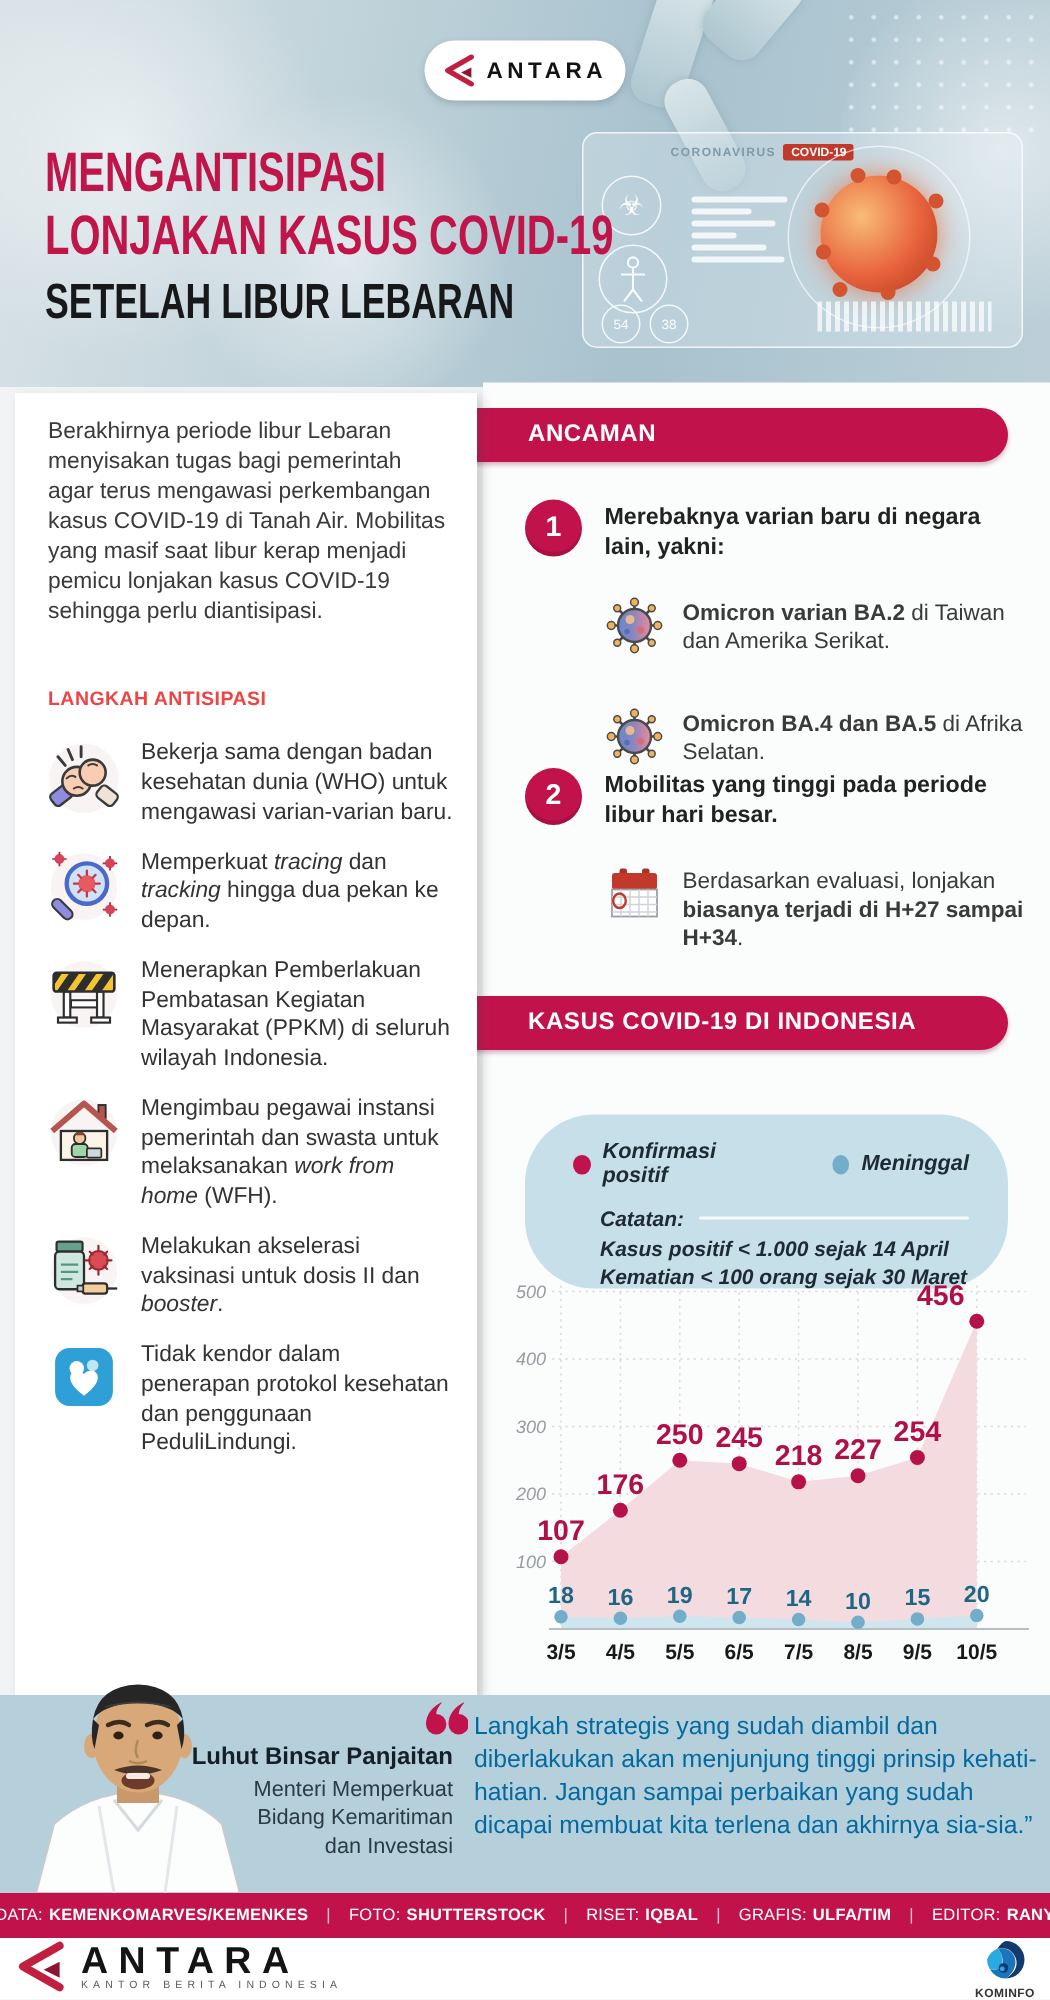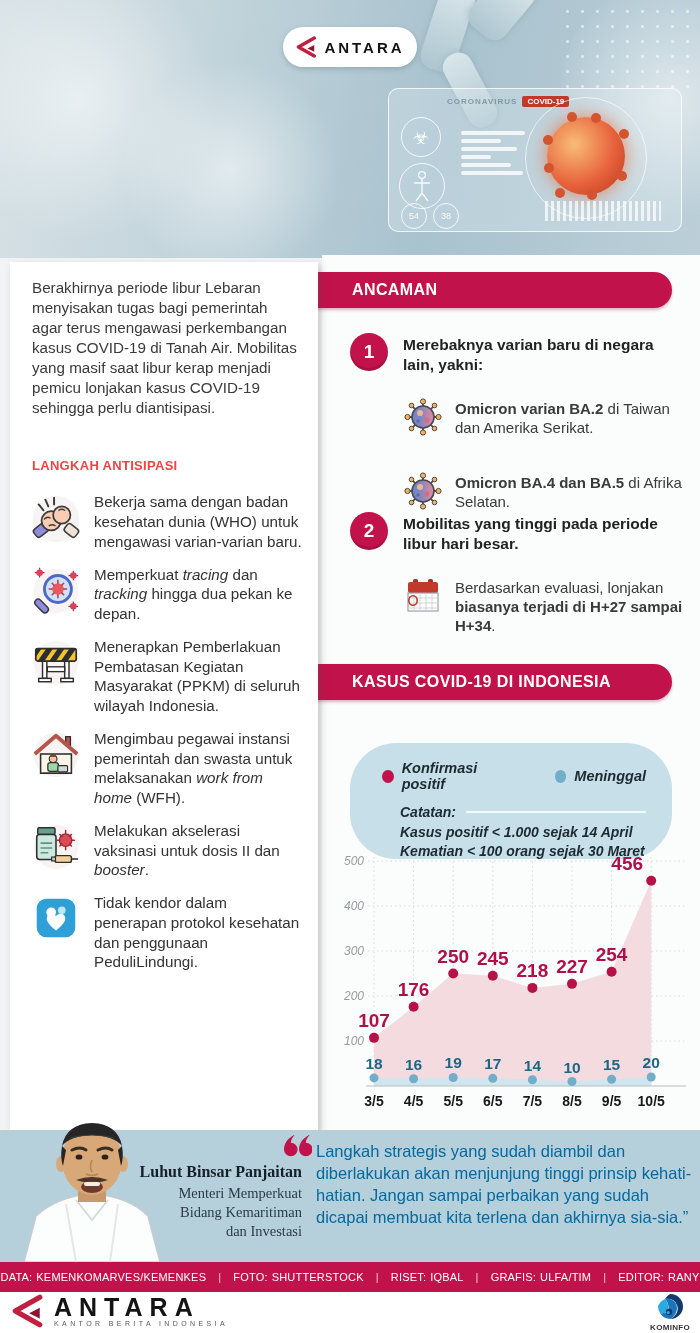--- a/index.html
+++ b/index.html
@@ -71,30 +71,30 @@
   .note-line{font-style:italic;font-weight:700;font-size:14px;color:#1e2a32;margin:3px 0 0 18px;}
   .chart-wrap{position:absolute;left:330px;top:843px;width:366px;height:272px;z-index:2;}
   .grid{stroke:#d8dadc;stroke-width:1;stroke-dasharray:1.5 3;}
   .ytick{font:italic 12px "Liberation Sans",sans-serif;fill:#969ca1;text-anchor:end;}
   .rlab{font:bold 19px "Liberation Sans",sans-serif;fill:#b0104a;text-anchor:middle;}
   .blab{font:bold 15.5px "Liberation Sans",sans-serif;fill:#1d6684;text-anchor:middle;}
   .xlab{font:bold 14px "Liberation Sans",sans-serif;fill:#16181a;text-anchor:middle;}
   
   .quote-band{position:absolute;left:0;top:1130px;width:700px;height:132px;background:#b5d0da;z-index:4;}
   .portrait{position:absolute;left:6px;top:1116px;width:172px;height:146px;z-index:5;}
-  .speaker{position:absolute;left:118px;top:1163px;width:184px;text-align:right;z-index:5;font-family:Liberation Serif, serif;}
+  .speaker{position:absolute;left:118px;top:1163px;width:184px;text-align:right;z-index:5;}
   .speaker-name{font-weight:800;font-size:16px;color:#141f29;margin-bottom:3px;}
   .speaker-role{font-size:14.5px;line-height:1.3;color:#2a3b46;}
   .quote-mark{position:absolute;left:282px;top:1134px;z-index:5;}
   .quote-text{position:absolute;left:316px;top:1141px;width:378px;z-index:5;
        font-size:16.5px;line-height:1.33;color:#0369a1;}
   
   .credits{position:absolute;left:0;top:1262px;width:700px;height:30px;background:#c2124c;z-index:6;
        display:flex;align-items:center;justify-content:center;color:#fff;font-size:11px;letter-spacing:.2px;}
-  .credits b{font-weight:400;margin-left:4px;}
+  .credits b{font-weight:700;margin-left:4px;}
   .csep{margin:0 12px;opacity:.75;}
   .footer{position:absolute;left:0;top:1292px;width:700px;height:41px;background:#fff;z-index:6;}
   .antara-footer{position:absolute;left:10px;top:2px;display:flex;align-items:center;gap:10px;}
   .antara-word{font-size:25px;font-weight:600;letter-spacing:7px;color:#141414;line-height:24px;}
   .antara-tag{font-size:7px;letter-spacing:3.4px;color:#5a5a5a;margin-top:1px;}
   .kominfo{position:absolute;right:4px;top:1px;width:52px;text-align:center;}
   .kominfo-label{font-size:8px;color:#333;letter-spacing:.3px;margin-top:-1px;font-weight:700;}
 </style>
 </head>
 <body>
@@ -153,20 +153,25 @@
     </div>
 
     <div class="logo-pill">
       <svg width="22" height="22" viewBox="0 0 32 32">
         <path d="M28 3 L5 16 L28 29" fill="none" stroke="#c11f3f" stroke-width="5" stroke-linejoin="round" stroke-linecap="round"></path>
         <path d="M18 18 L28 23 L28 13 Z" fill="#8e1430"></path>
       </svg>
       <span class="brand-word">ANTARA</span>
     </div>
 
+    <div class="hero-title">
+      <span class="t-line t-red">MENGANTISIPASI</span>
+      <span class="t-line t-red">LONJAKAN KASUS COVID-19</span>
+      <span class="t-line t-dark">SETELAH LIBUR LEBARAN</span>
+    </div>
   </div>
 
   <div class="right-bg"></div>
   <div class="banner" style="top:272px;">ANCAMAN</div>
   <div class="banner" style="top:664px;">KASUS COVID-19 DI INDONESIA</div>
 
   <div class="card-left">
     <p class="intro">Berakhirnya periode libur Lebaran menyisakan tugas bagi pemerintah agar terus mengawasi perkembangan kasus COVID-19 di Tanah Air. Mobilitas yang masif saat libur kerap menjadi pemicu lonjakan kasus COVID-19 sehingga perlu diantisipasi.</p>
     <div class="langkah-h">LANGKAH ANTISIPASI</div>
 

